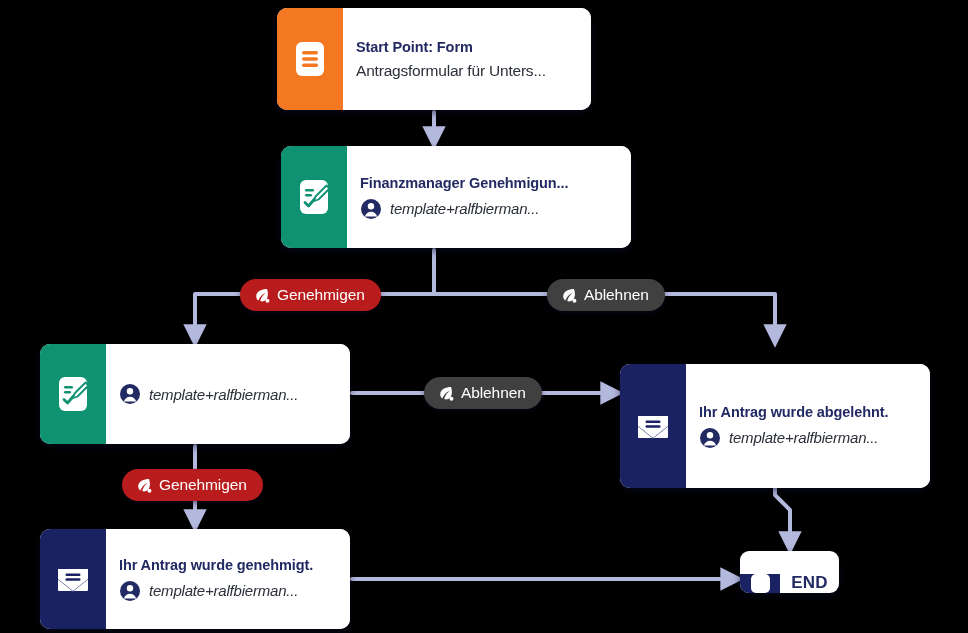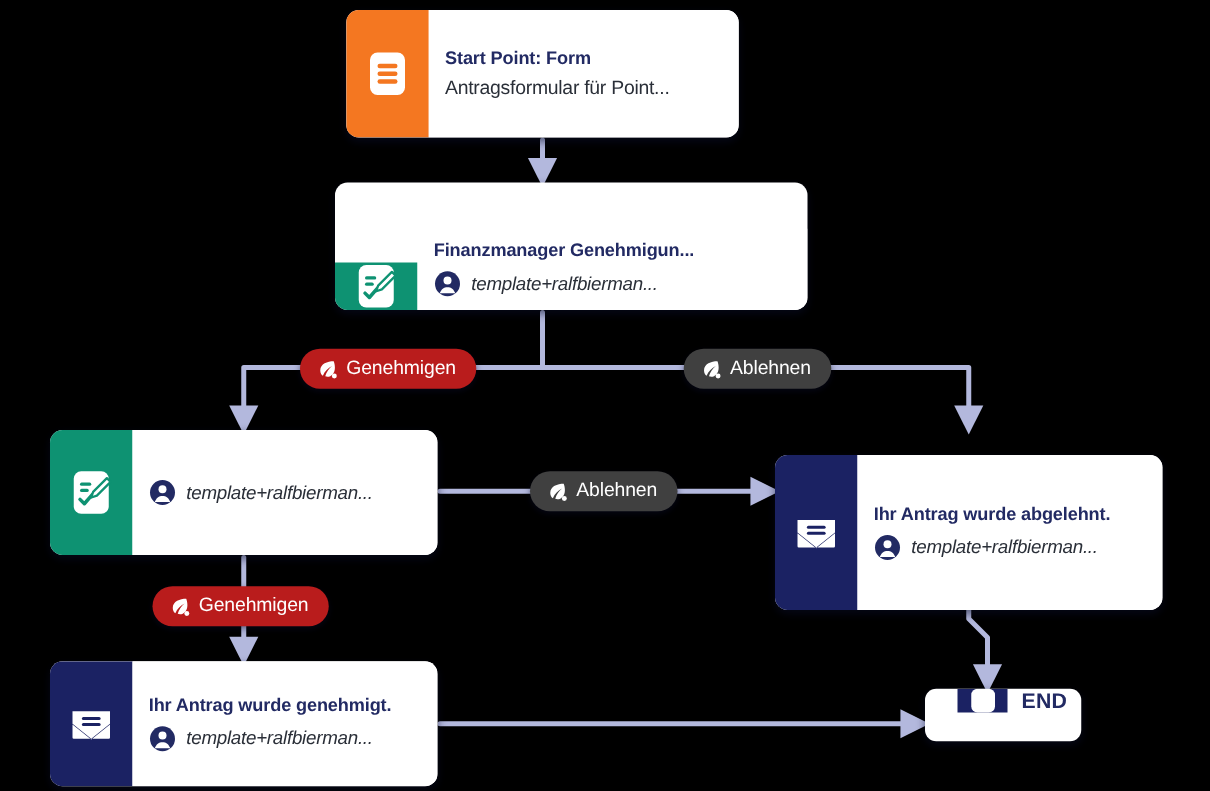--- a/index.html
+++ b/index.html
@@ -86,39 +86,38 @@
     letter-spacing: -0.2px;
   }
 
   
   .pane-orange { background: #f47721; }
   .pane-teal   { background: #0e9272; }
   .pane-navy   { background: #1b2263; }
 
   
   #node-start      { left: 277px; top: 8px;   width: 314px; height: 102px; }
-  #node-finance    { left: 268px; top: 146px; width: 378px; height: 102px; align-items: flex-end; }
+  #node-finance    { left: 281px; top: 146px; width: 350px; height: 102px; }
   #node-coo        { left: 40px;  top: 344px; width: 310px; height: 100px; }
   #node-rejected   { left: 620px; top: 364px; width: 310px; height: 124px; }
   #node-approved   { left: 40px;  top: 529px; width: 310px; height: 100px; }
 
   
   #node-end {
     position: absolute;
     left: 740px;
     top: 551px;
     width: 99px;
     height: 42px;
     display: flex;
-    align-items: flex-start;
+    align-items: flex-end;
     border-radius: 9px;
     overflow: hidden;
     background: #ffffff;
     box-shadow: 0 3px 7px rgba(10,12,40,0.55);
-    padding-left: 26px;
   }
   #node-end .end-icon-pane {
     width: 40px;
     flex: 0 0 40px;
     background: #1b2263;
     display: flex;
     align-items: center;
     justify-content: center;
   }
   #node-end .end-square {
@@ -201,21 +200,21 @@
     <div class="icon-pane pane-orange">
       <svg class="glyph" width="34" height="38" viewBox="0 0 34 38" xmlns="http://www.w3.org/2000/svg">
         <rect x="3" y="2" width="28" height="34" rx="6" fill="#ffffff"></rect>
         <rect x="9" y="11" width="16" height="3.6" rx="1.8" fill="#f47721"></rect>
         <rect x="9" y="17.2" width="16" height="3.6" rx="1.8" fill="#f47721"></rect>
         <rect x="9" y="23.4" width="16" height="3.6" rx="1.8" fill="#f47721"></rect>
       </svg>
     </div>
     <div class="body">
       <div class="title">Start Point: Form</div>
-      <div class="sub">Antragsformular für Point...</div>
+      <div class="sub">Antragsformular für Unters...</div>
     </div>
   </div>
 
   <div class="node" id="node-finance">
     <div class="icon-pane pane-teal">
       <svg class="glyph" width="34" height="38" viewBox="0 0 34 38" xmlns="http://www.w3.org/2000/svg">
         <rect x="3" y="2" width="28" height="34" rx="6" fill="#ffffff"></rect>
         <rect x="8" y="11" width="9" height="2.6" rx="1.3" fill="#0e9272"></rect>
         <rect x="8" y="16" width="7" height="2.6" rx="1.3" fill="#0e9272"></rect>
         <path d="M8,24.5 L11.5,28 L18,20.5" stroke="#0e9272" stroke-width="2.8" fill="none" stroke-linecap="round" stroke-linejoin="round"></path>

